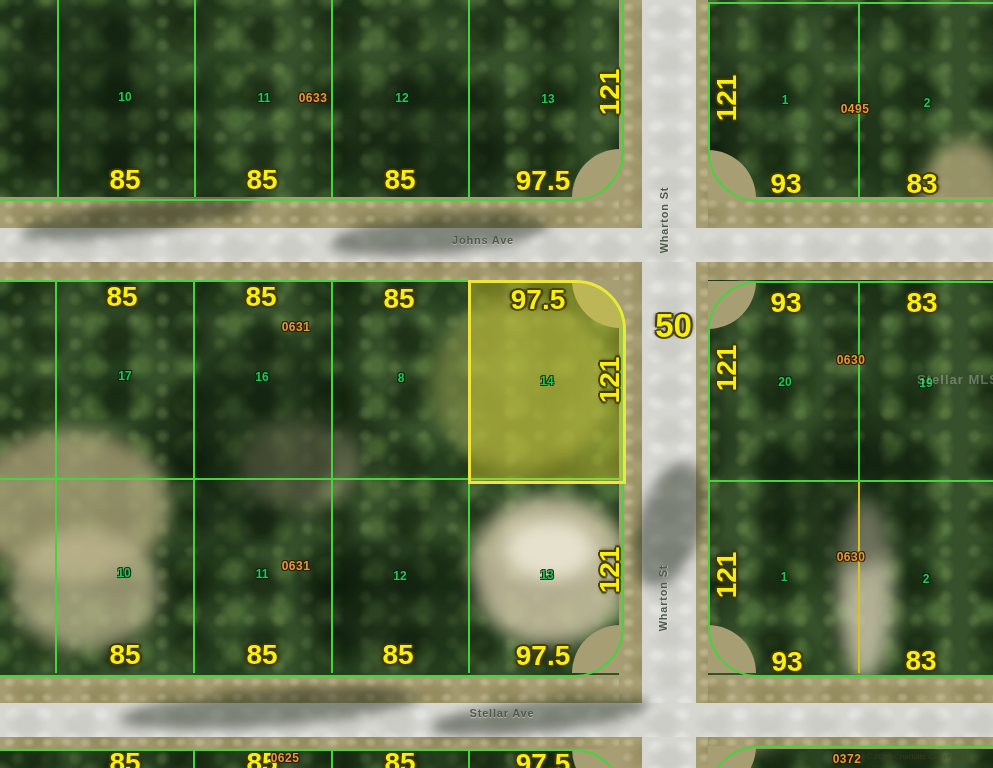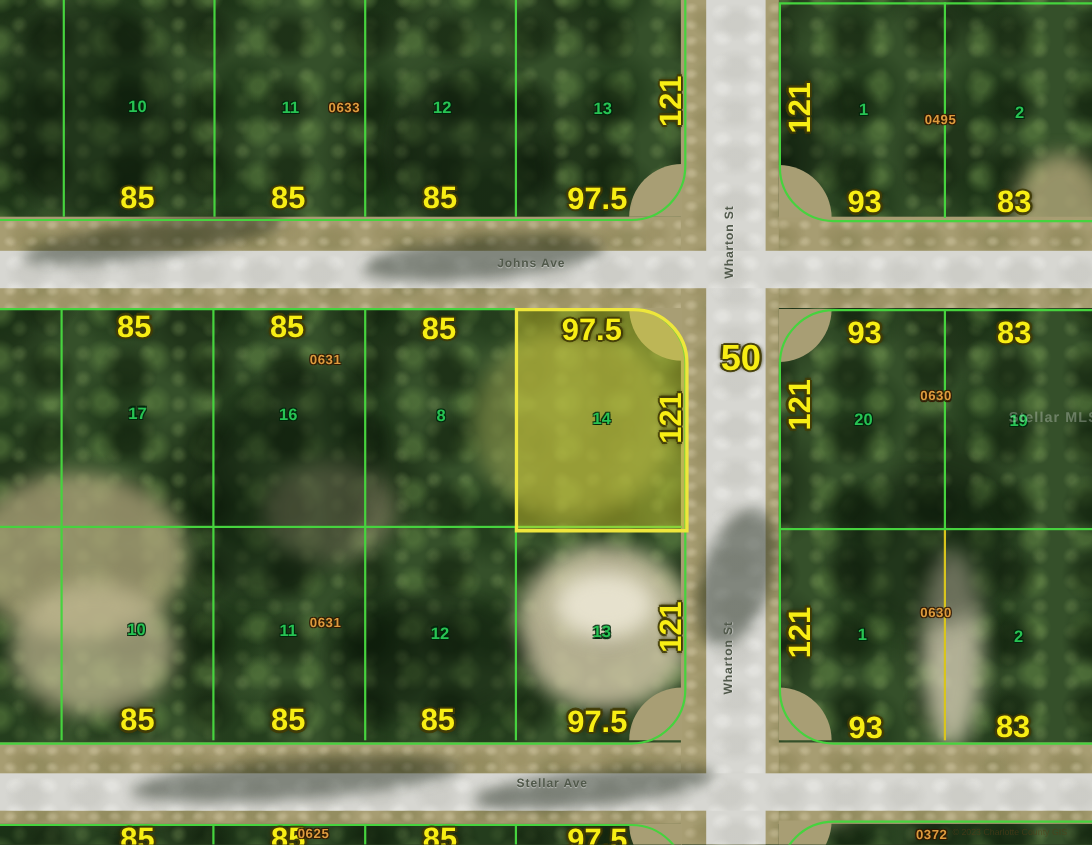--- a/index.html
+++ b/index.html
@@ -53,21 +53,21 @@
     font-weight:bold;font-size:28px;color:#f8ee14;
     text-shadow:
       -2px -1px 0 rgba(66,60,6,.85), 2px -1px 0 rgba(66,60,6,.85),
       -2px 1px 0 rgba(66,60,6,.85), 2px 1px 0 rgba(66,60,6,.85),
       0 -2px 0 rgba(66,60,6,.85), 0 2px 0 rgba(66,60,6,.85),
       -3px 0 3px rgba(40,40,0,.5), 3px 0 3px rgba(40,40,0,.5);
   }
   .dim.rot{transform:translate(-50%,-50%) rotate(-90deg);}
   .dim.big{font-size:33px;padding-left:25px;}
   .lotnum{
-    font-weight:bold;font-size:15px;color:#27c353;
+    font-weight:bold;font-size:12px;color:#27c353;
     text-shadow:1px 1px 0 rgba(0,36,10,.85),-1px -1px 0 rgba(0,36,10,.85),
       1px -1px 0 rgba(0,36,10,.85),-1px 1px 0 rgba(0,36,10,.85);
   }
   .blocknum{
     font-weight:bold;font-size:12px;letter-spacing:.5px;color:#dd9b3d;
     text-shadow:1px 1px 0 rgba(48,24,0,.85),-1px -1px 0 rgba(48,24,0,.85),
       1px -1px 0 rgba(48,24,0,.85),-1px 1px 0 rgba(48,24,0,.85);
   }
   .street{
     font-weight:bold;font-size:11px;letter-spacing:.8px;color:#51594b;

